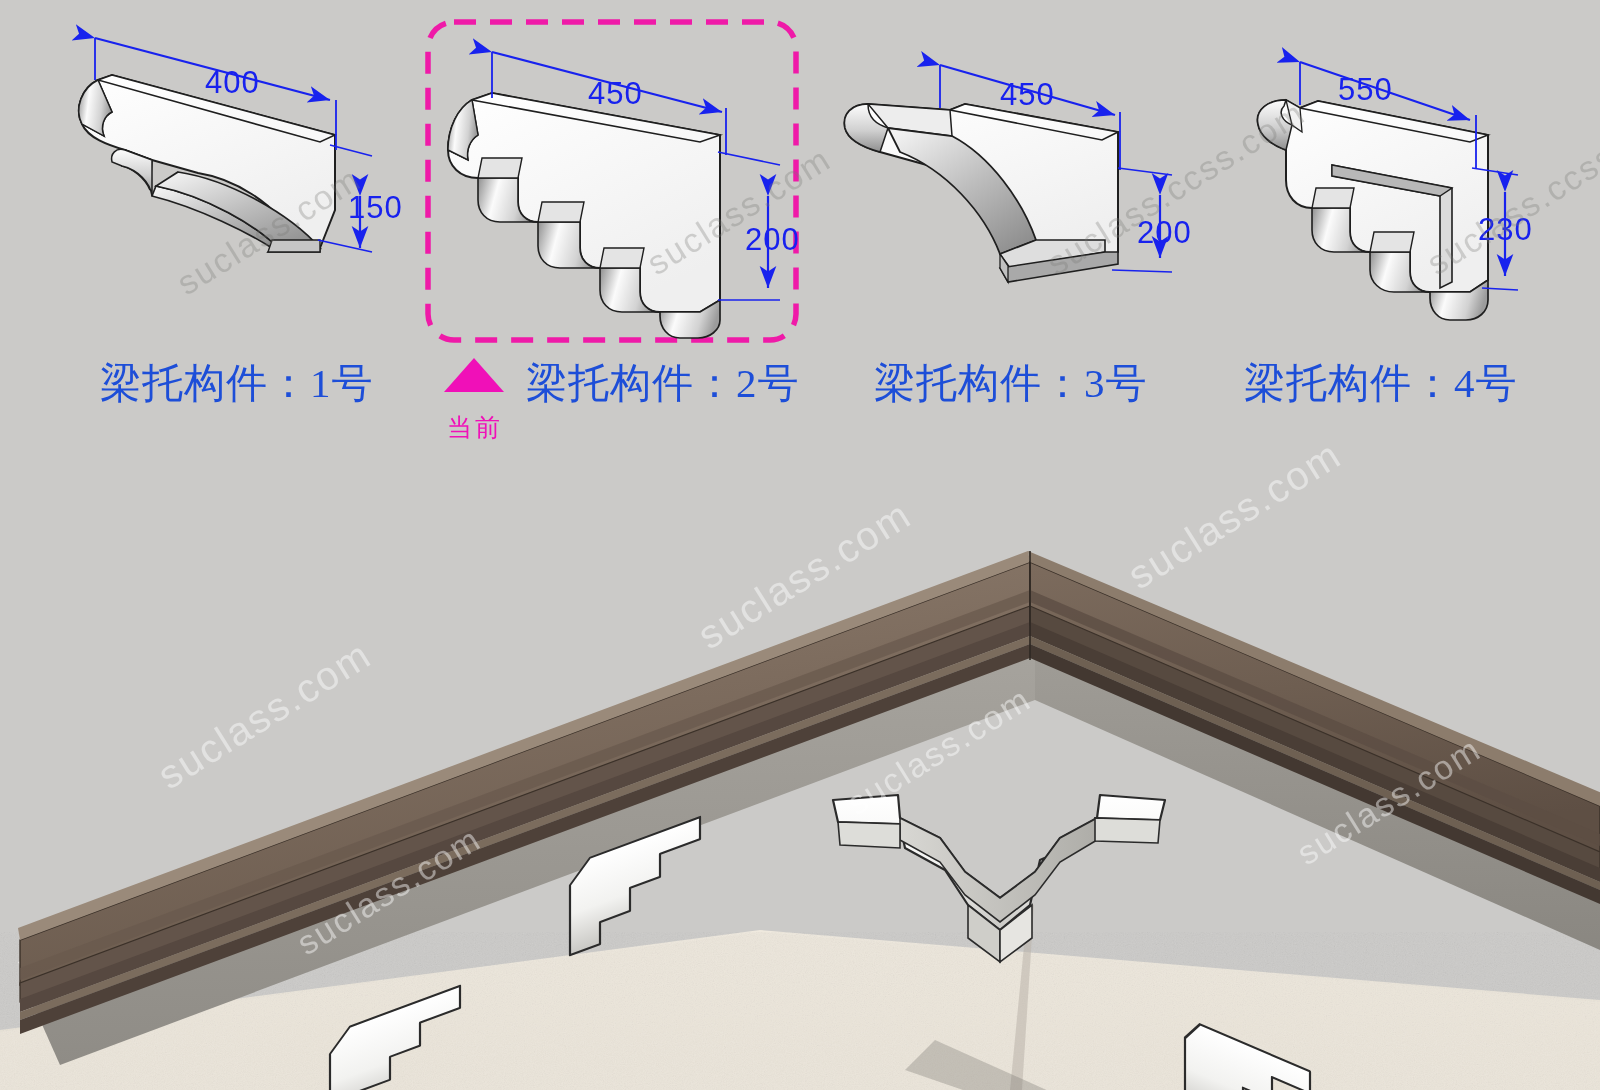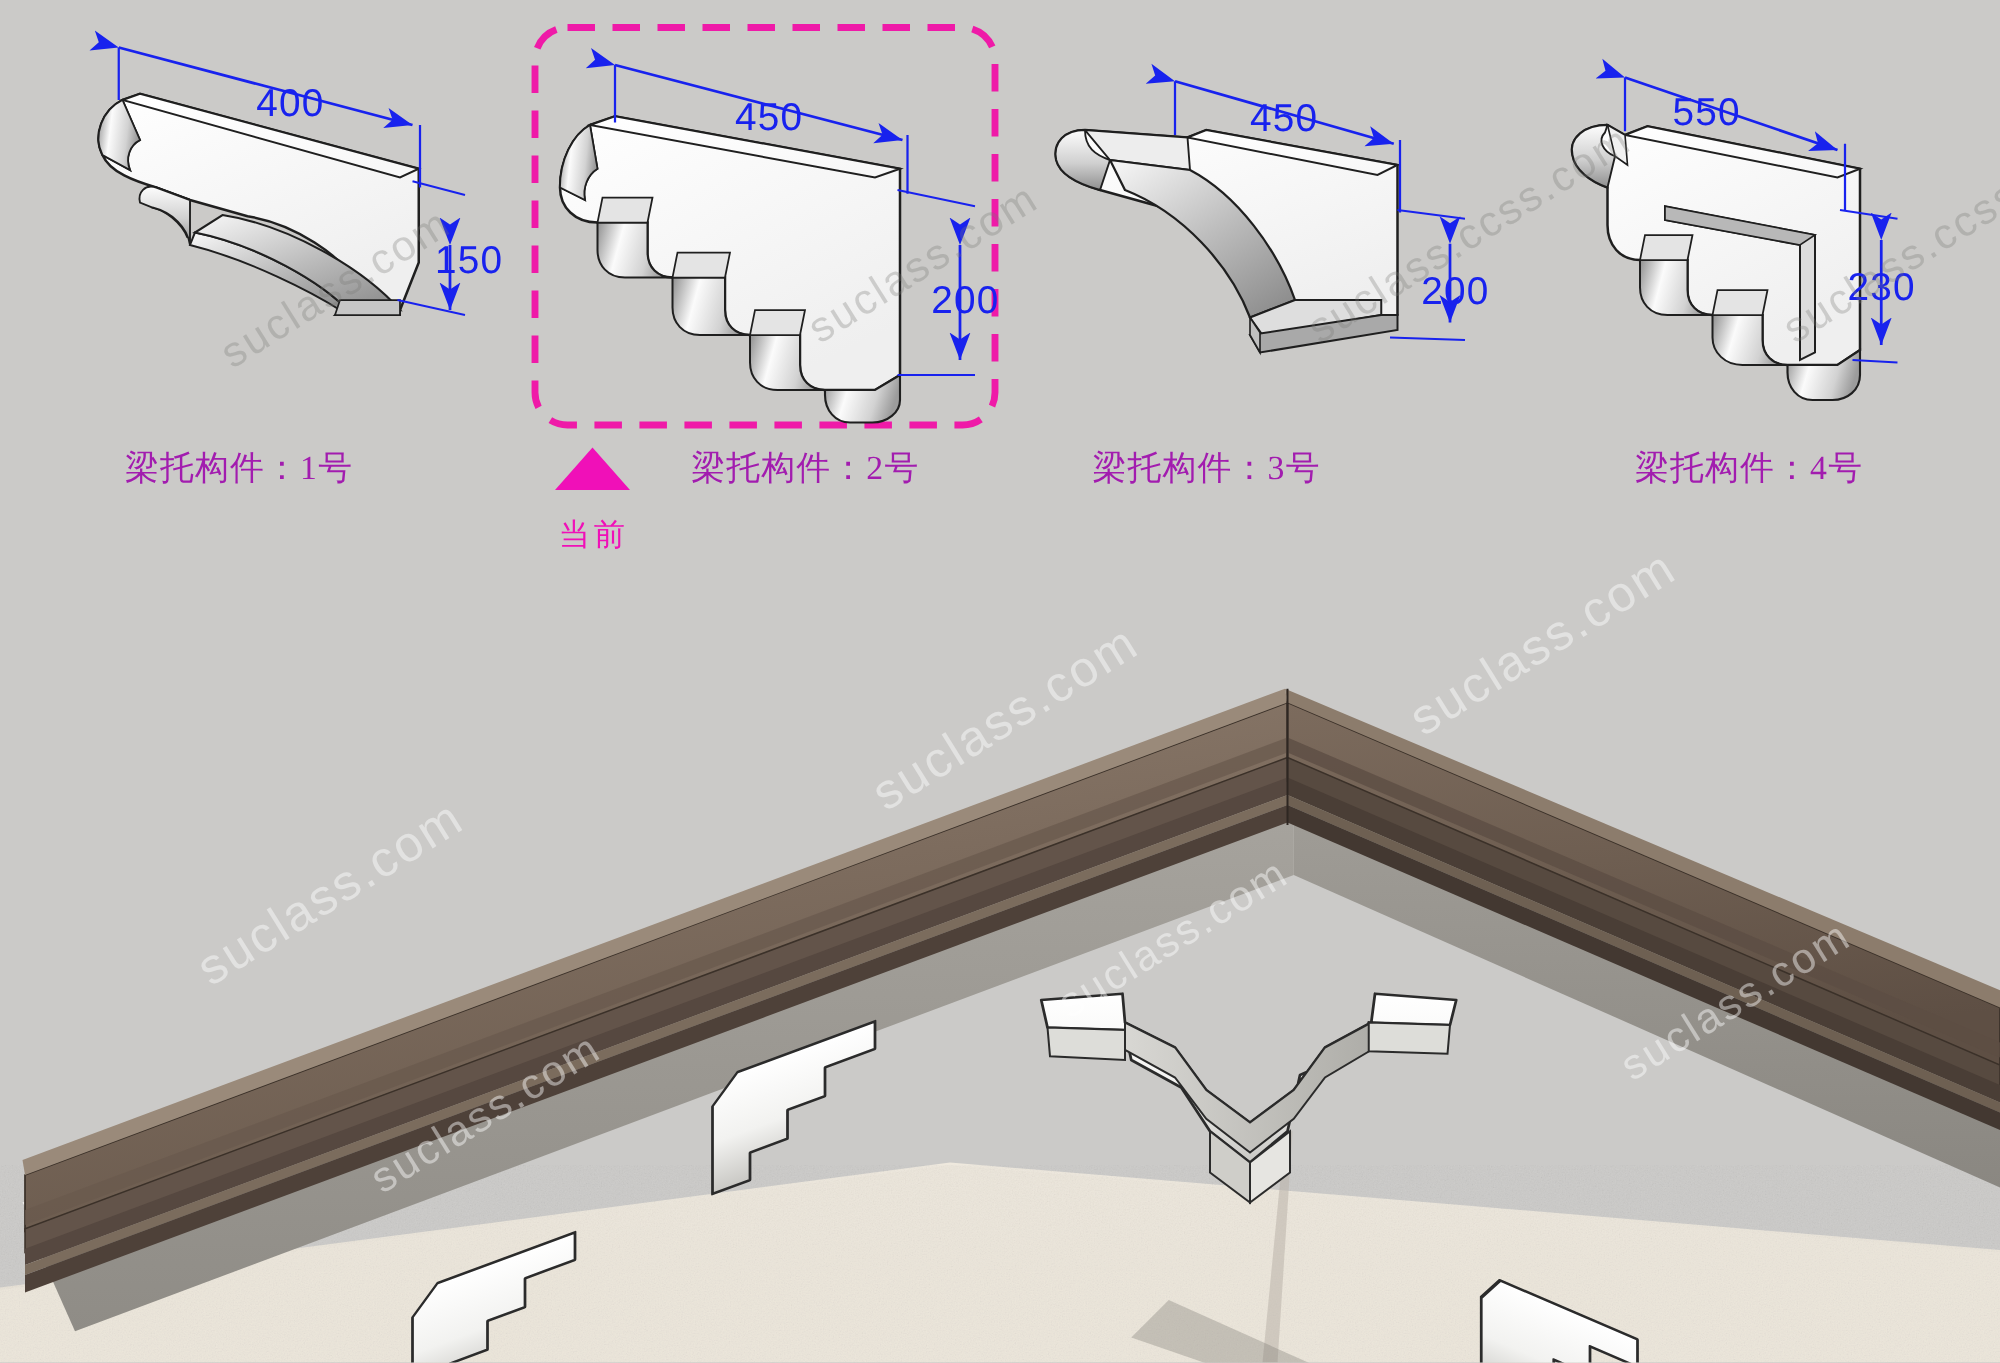--- a/index.html
+++ b/index.html
@@ -7,22 +7,22 @@
     width:1600px;height:1090px;overflow:hidden;
     background:#cbcac8;
     font-family:"Liberation Serif", serif;
     position:relative;
   }
   #stage{position:absolute;left:0;top:0;width:1600px;height:1090px;border-radius:19px;}
   svg.layer{position:absolute;left:0;top:0;width:1600px;height:1090px;overflow:visible;}
   .catalog-label{
     position:absolute;
     font-family:"Liberation Serif", serif;
-    font-size:27px;
-    color:#a21caf;
+    font-size:41px;
+    color:#1d4ed8;
     white-space:nowrap;
     letter-spacing:1px;
   }
   .cur-label{
     position:absolute;
     font-family:"Liberation Serif", serif;
     font-size:25px;
     color:#f010b8;
     white-space:nowrap;
     letter-spacing:3px;
@@ -354,23 +354,23 @@
         <text class="dimtext" x="1478" y="240">230</text>
       </g>
     </g>
 
     <g>
       <polygon points="474,358 504,392 444,392" fill="#f010b8"></polygon>
     </g>
   </svg>
 
   <div class="catalog-label" style="left:100px;top:356px;">梁托构件：1号</div>
-  <div class="catalog-label" style="left:553px;top:356px;">梁托构件：2号</div>
+  <div class="catalog-label" style="left:526px;top:356px;">梁托构件：2号</div>
   <div class="catalog-label" style="left:874px;top:356px;">梁托构件：3号</div>
-  <div class="catalog-label" style="left:1308px;top:356px;text-align:right;">梁托构件：4号</div>
+  <div class="catalog-label" style="left:1244px;top:356px;text-align:right;">梁托构件：4号</div>
 
   <div class="cur-label" style="left:447px;top:397px;">当前</div>
 
   <div class="wm dark" style="left:170px;top:270px;font-size:34px;">suclass.com</div>
   <div class="wm dark" style="left:640px;top:250px;font-size:34px;">suclass.com</div>
   <div class="wm dark" style="left:1040px;top:250px;font-size:34px;">suclass.ccss.com</div>
   <div class="wm dark" style="left:1420px;top:250px;font-size:34px;">suclass.ccss.com</div>
   <div class="wm" style="left:150px;top:760px;">suclass.com</div>
   <div class="wm" style="left:690px;top:620px;">suclass.com</div>
   <div class="wm" style="left:1120px;top:560px;">suclass.com</div>

